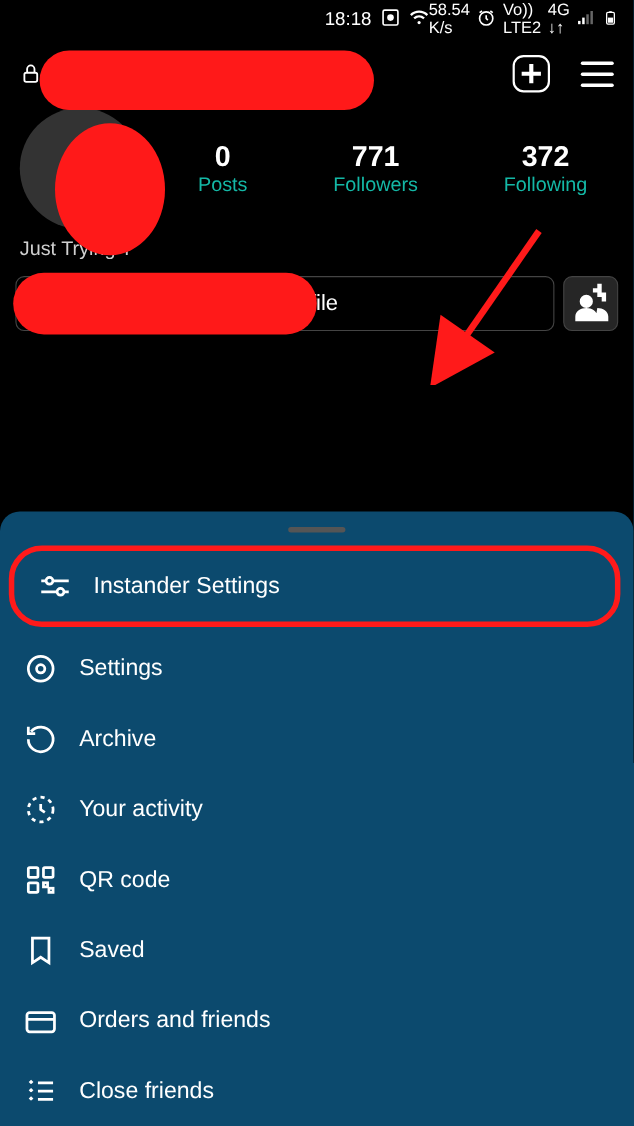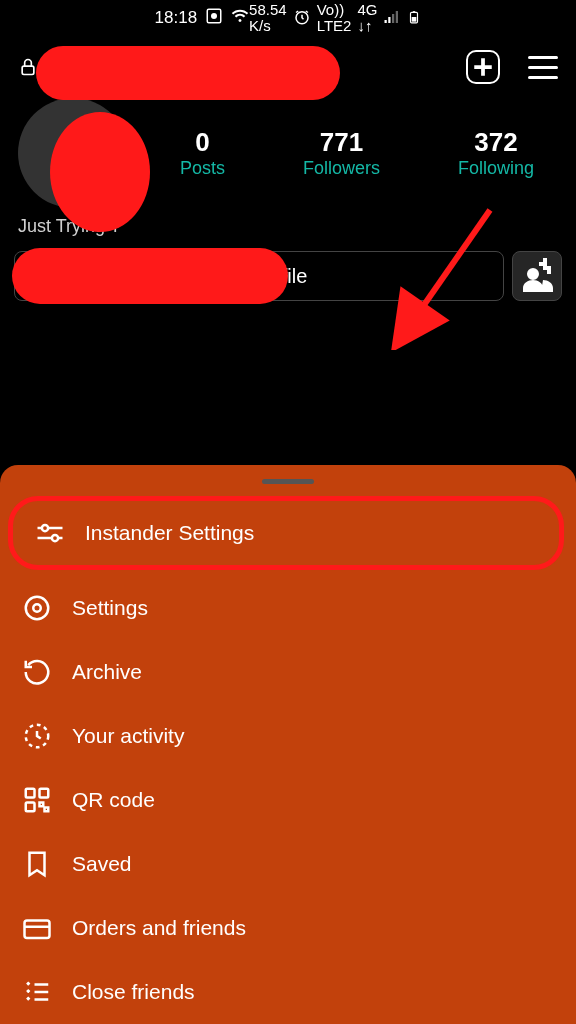--- a/index.html
+++ b/index.html
@@ -1,18 +1,18 @@
 <!DOCTYPE html>
 <html><head>
   <meta charset="utf-8">
   <style>
     * { margin: 0; padding: 0; box-sizing: border-box; font-family: -apple-system, BlinkMacSystemFont, sans-serif; }
     body { width: 576px; height: 1024px; background: #000; color: #fff; overflow: hidden; position: relative; }
 
-    .status-bar { display: flex; justify-content: center; align-items: center; padding: 6px 14px; font-size: 17px; height: 36px; }
+    .status-bar { display: flex; justify-content: flex-end; align-items: center; padding: 6px 14px; font-size: 17px; height: 36px; }
     .status-left { display: flex; align-items: center; gap: 8px; }
     .status-right { display: flex; align-items: center; gap: 6px; font-size: 15px; }
     .status-small { line-height: 1.1; }
 
     .header { display: flex; justify-content: space-between; align-items: center; padding: 14px 18px 8px; }
     .header-left { display: flex; align-items: center; gap: 6px; }
     .lock-icon { width: 20px; height: 20px; }
     .header-right { display: flex; align-items: center; gap: 28px; }
     .plus-box { width: 34px; height: 34px; border: 2.5px solid #fff; border-radius: 10px; display: flex; align-items: center; justify-content: center; font-size: 22px; font-weight: bold; }
     .menu-icon { display: flex; flex-direction: column; gap: 7px; }
@@ -24,21 +24,21 @@
     .stat { text-align: center; }
     .stat-num { font-size: 26px; font-weight: 600; }
     .stat-label { font-size: 18px; color: #14b8a6; }
 
     .bio { padding: 2px 18px 14px; font-size: 18px; color: #d0d0d0; }
 
     .action-row { display: flex; gap: 8px; padding: 0 14px 18px; }
     .edit-btn { flex: 1; padding: 12px; border: 1px solid #444; border-radius: 8px; background: transparent; color: #fff; font-size: 20px; font-weight: 500; text-align: center; }
     .add-friend-btn { width: 50px; border: 1px solid #444; border-radius: 8px; background: #262626; display: flex; align-items: center; justify-content: center; }
 
-    .drawer { position: absolute; bottom: 0; left: 0; right: 0; background: #c2410c; border-radius: 18px 18px 0 0; padding: 10px 0 0; }
+    .drawer { position: absolute; bottom: 0; left: 0; right: 0; background: #0c4a6e; border-radius: 18px 18px 0 0; padding: 10px 0 0; }
     .drawer-handle { width: 52px; height: 5px; background: #555; border-radius: 3px; margin: 4px auto 12px; }
     .menu-item { display: flex; align-items: center; gap: 20px; padding: 17px 22px; font-size: 21px; }
     .menu-item-icon { width: 30px; height: 30px; display: flex; align-items: center; justify-content: center; flex-shrink: 0; }
 
     .highlight-box { border: 5px solid #ff1a1a; border-radius: 30px; margin: 0 12px 6px 8px; }
 
     .redact { position: absolute; background: #ff1919; border-radius: 50% / 50%; }
     .arrow-annotation { position: absolute; pointer-events: none; }
 
     svg { width: 100%; height: 100%; }

